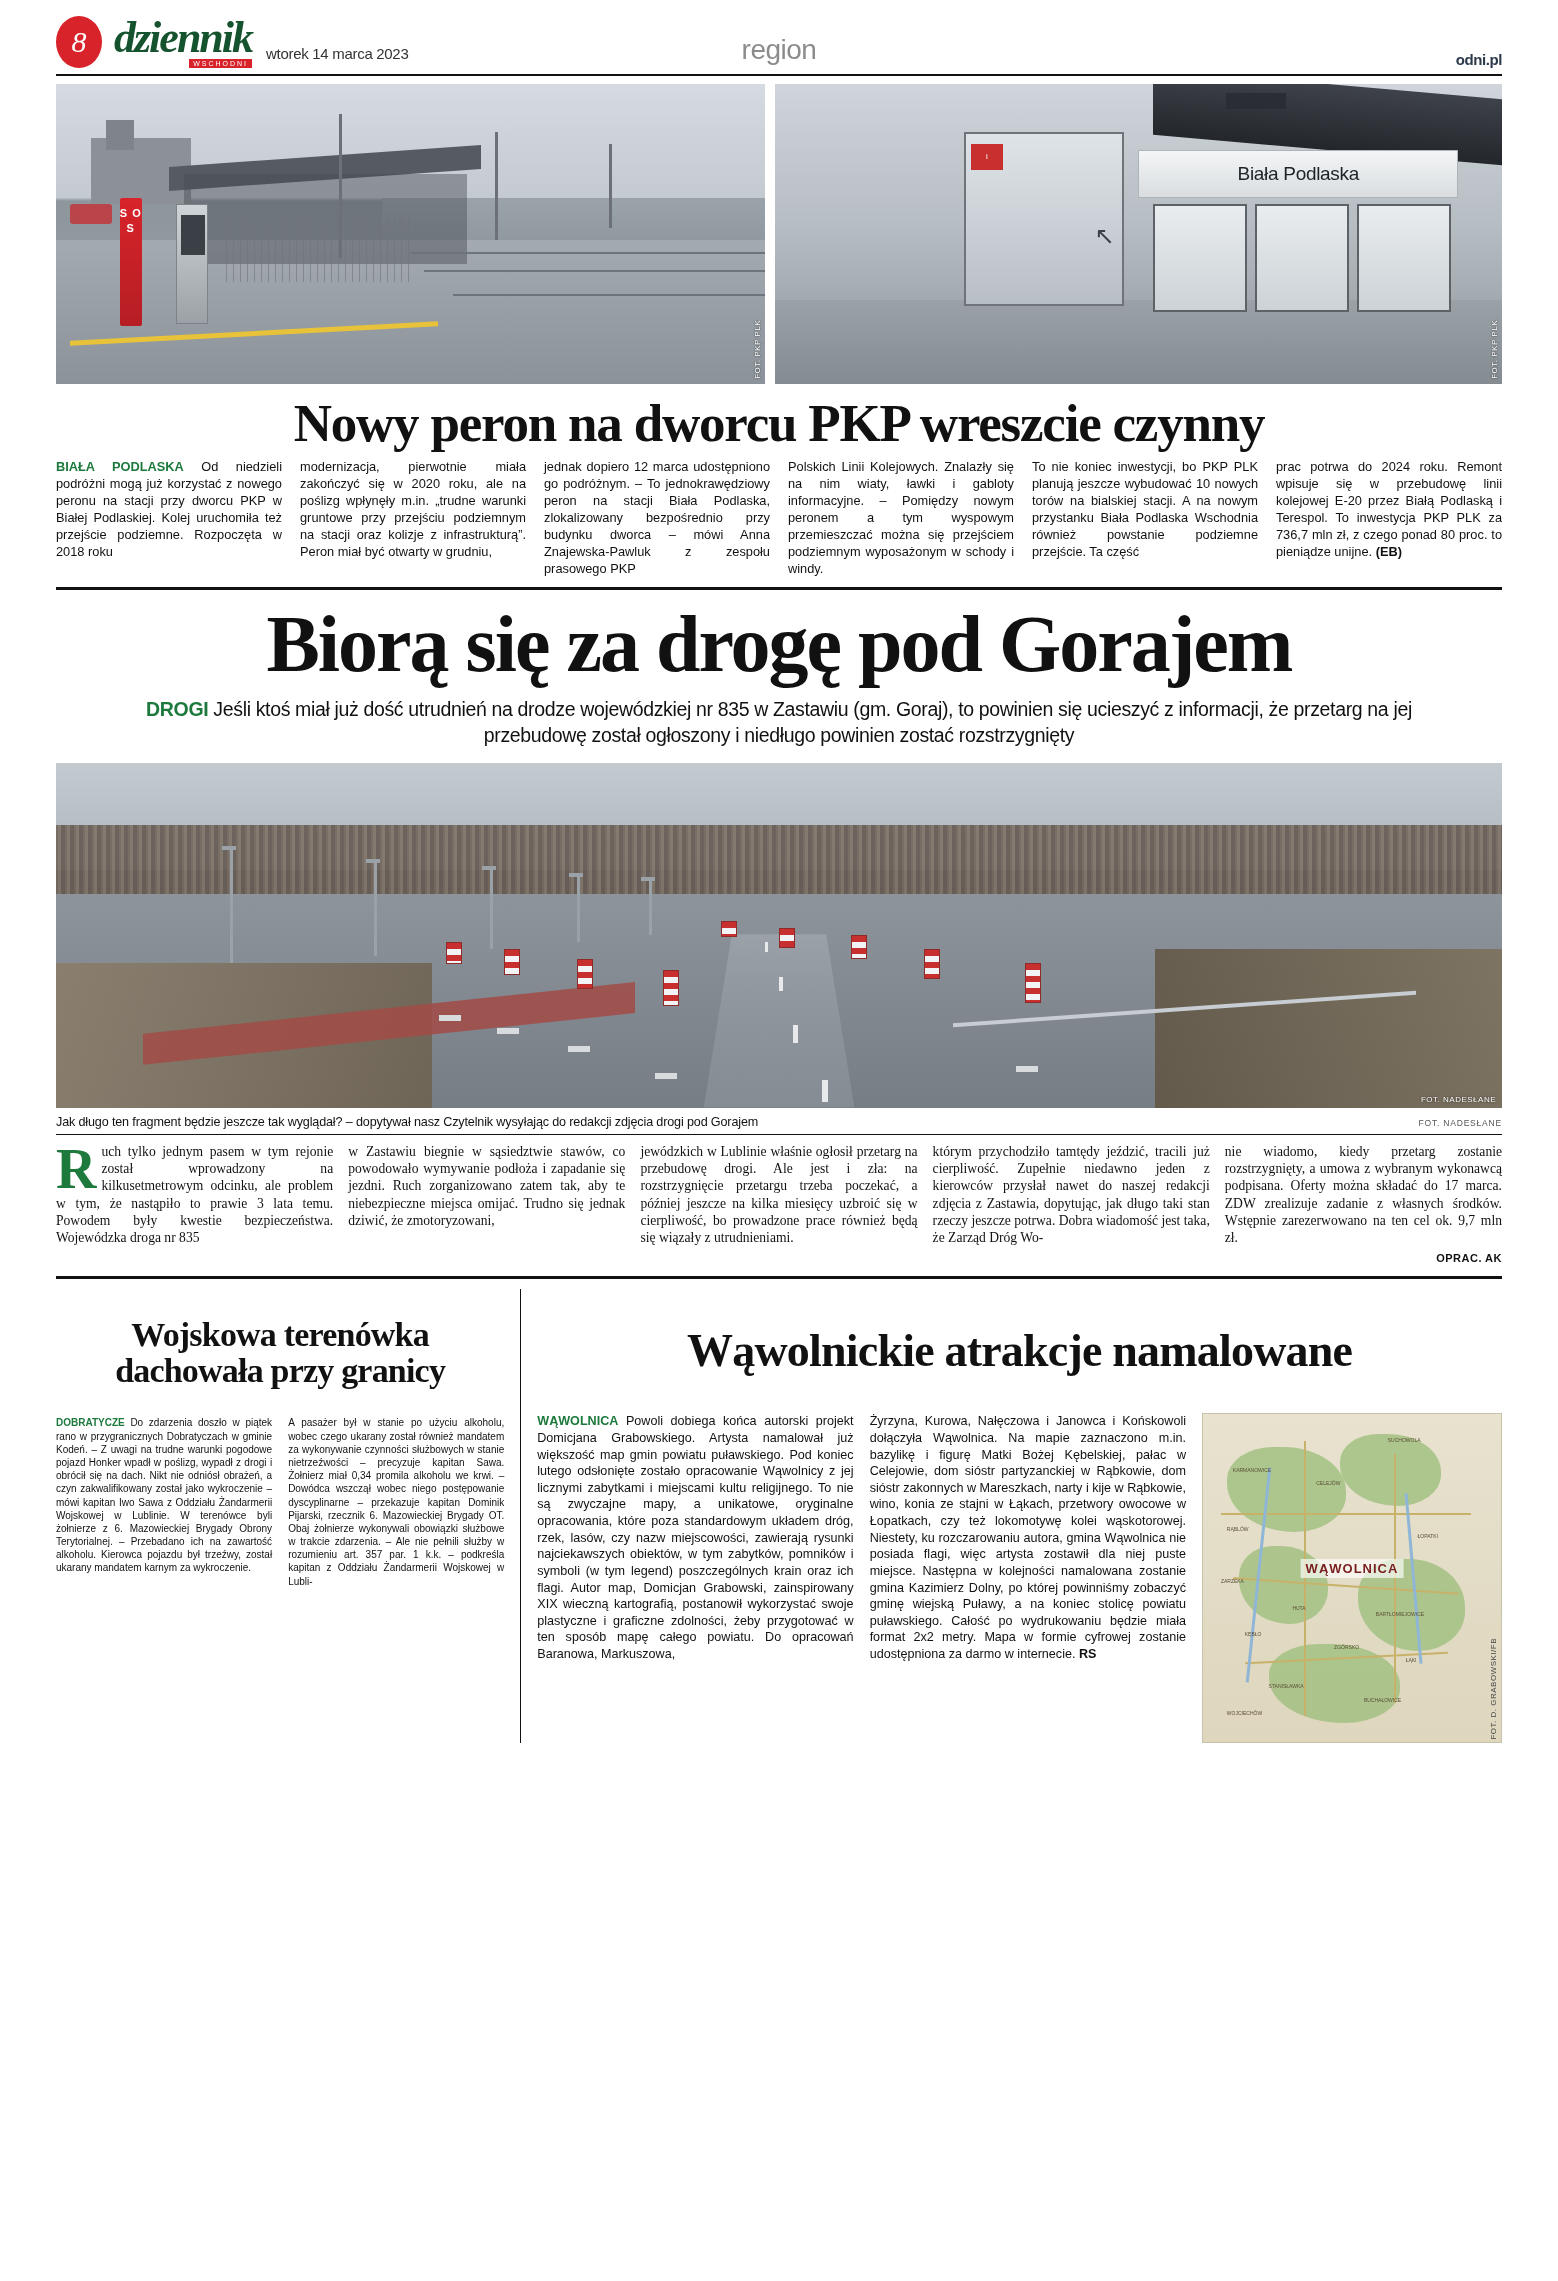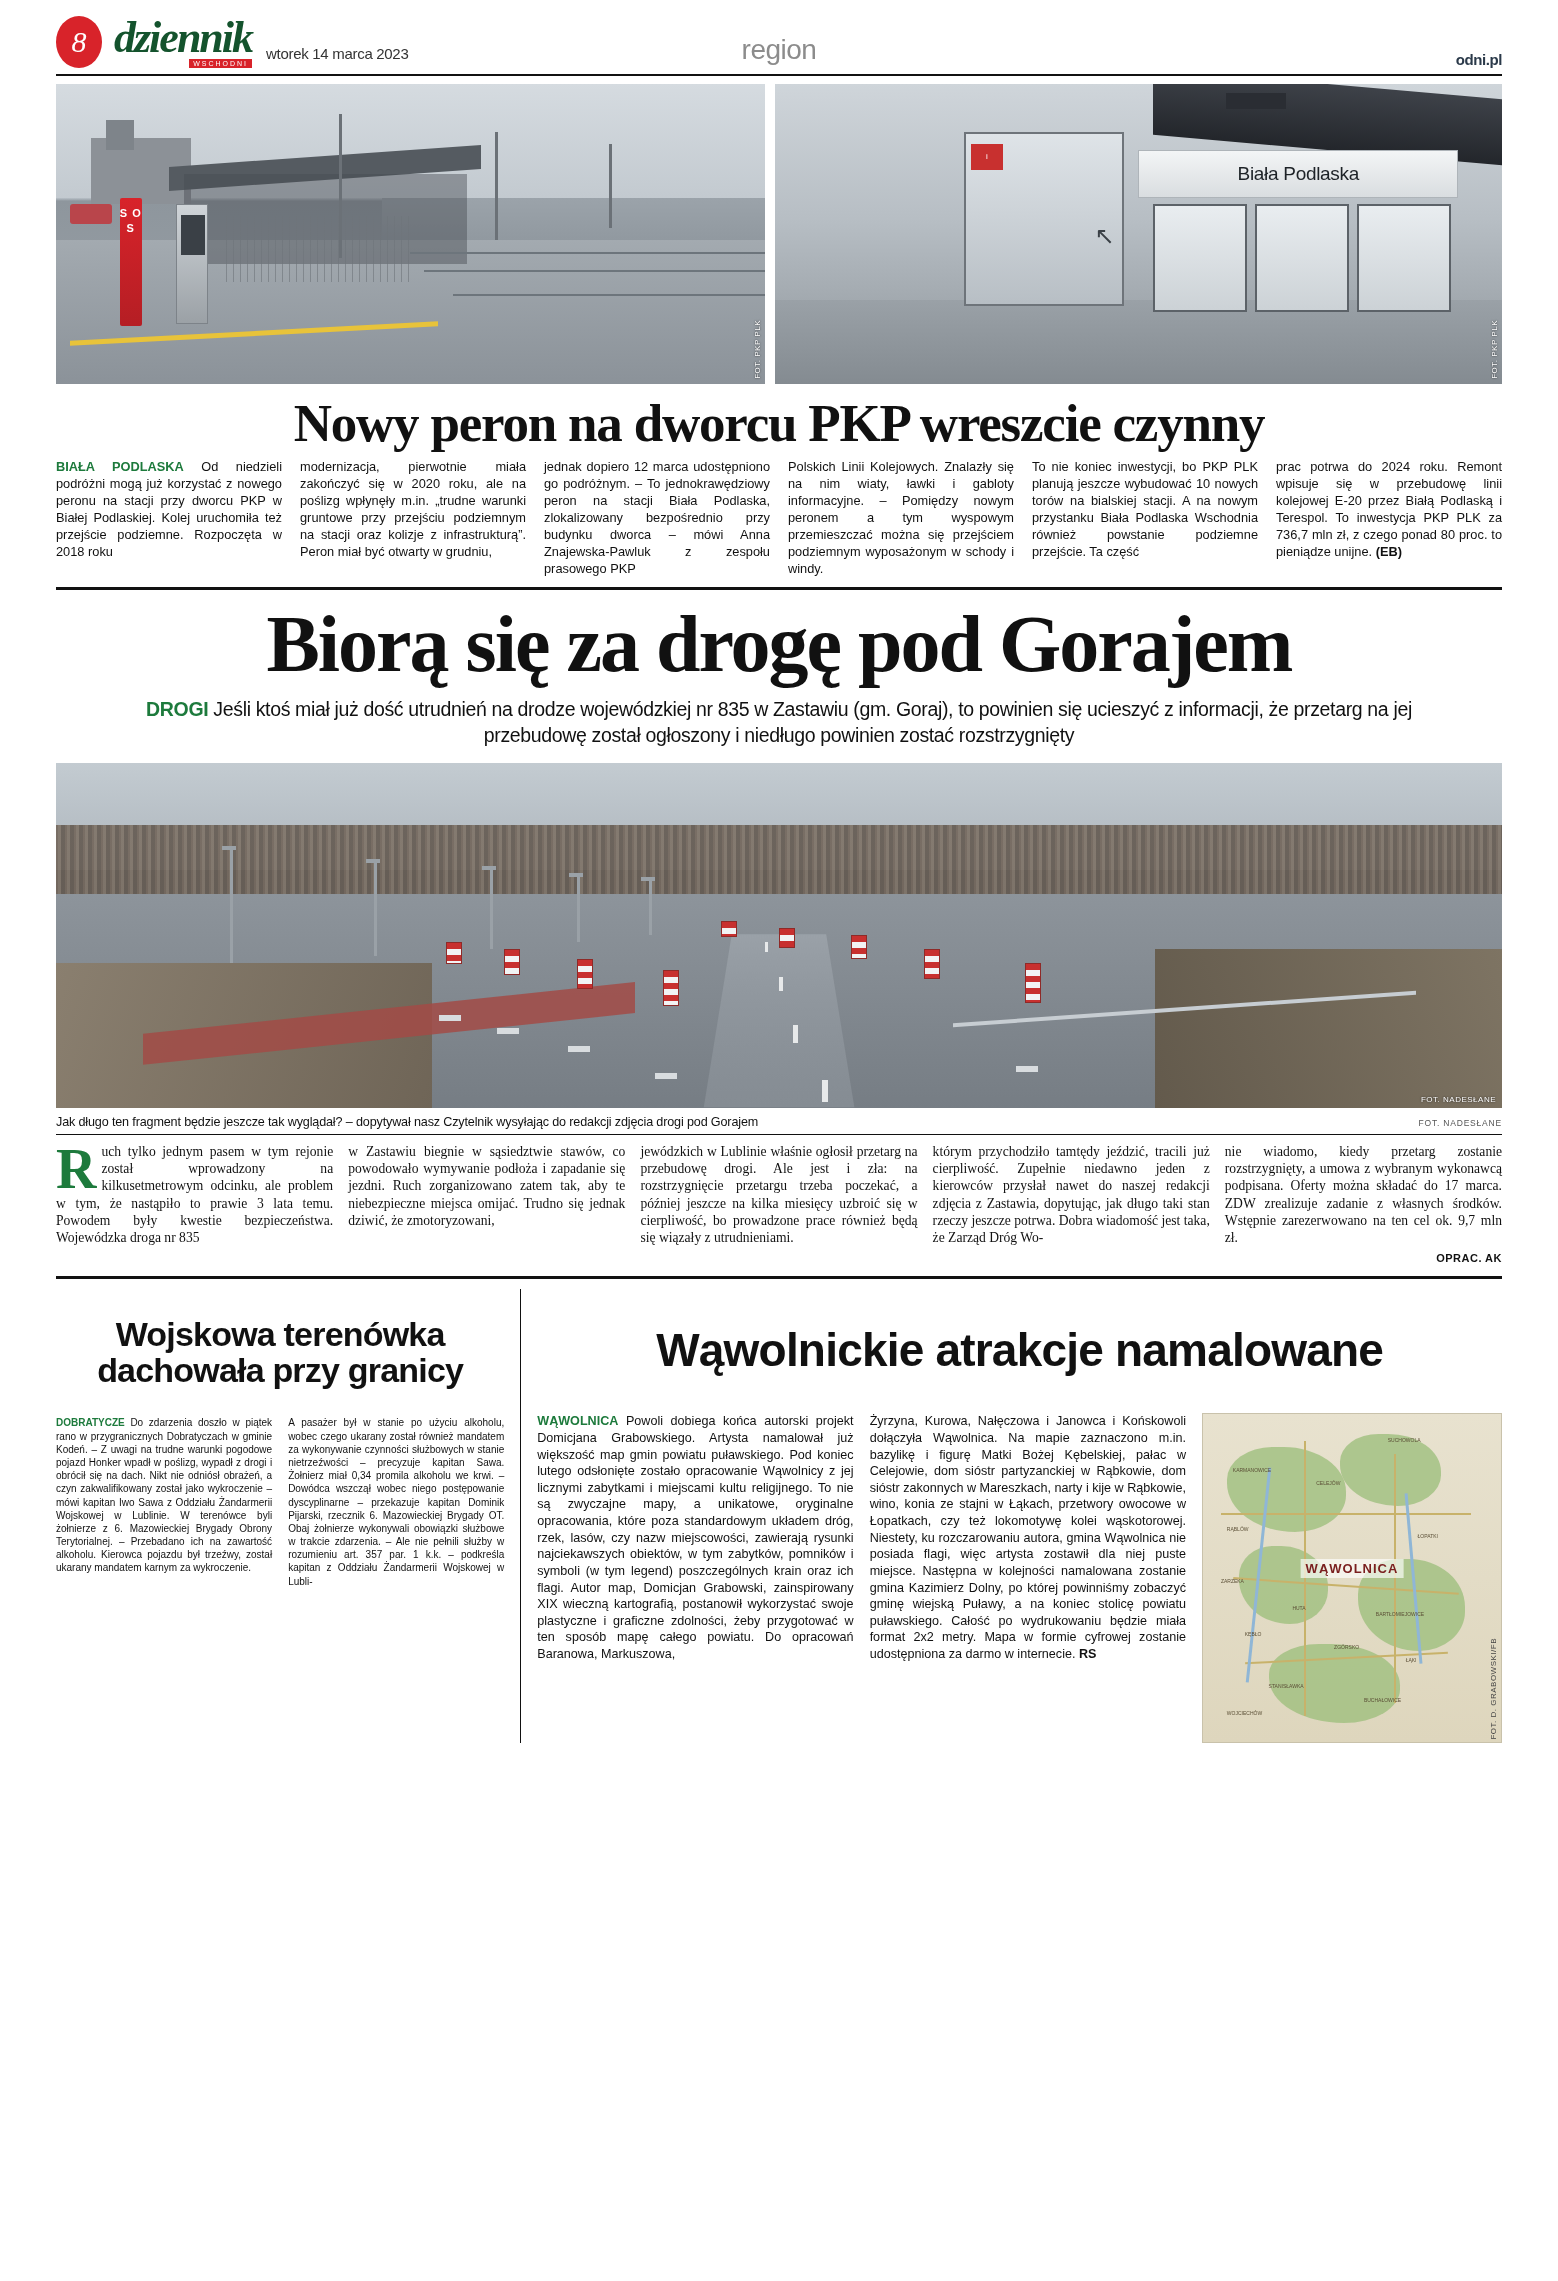--- a/index.html
+++ b/index.html
@@ -175,21 +175,21 @@
     padding:4px 5px 0 0; color:#1d7a3c;
   }
   .opracak { text-align:right; font-weight:700; font-size:11px;
              font-family:"Liberation Sans",sans-serif; letter-spacing:.5px; margin-top:6px; }
 
   
   .bottom { display:flex; gap:16px; margin-top:10px; }
   .bl { flex:0 0 31%; }
   .br { flex:1; border-left:1px solid #111; padding-left:16px; }
   .sub-head {
-    font-family:Liberation Sans, sans-serif; font-weight:700;
+    font-family:Liberation Serif, serif; font-weight:700;
     text-align:center; letter-spacing:-0.8px; line-height:1.04;
   }
   .sub-head.left { font-size:34px; }
   .sub-head.right { font-size:46px; }
   .cols2 { display:flex; gap:16px; font-size:10px; line-height:1.32; margin-top:10px; }
   .cols2 .col { flex:1; text-align:justify; hyphens:auto; }
   .cols3 { display:flex; gap:16px; font-size:12.6px; line-height:1.32; margin-top:10px; }
   .cols3 .col { flex:1; text-align:justify; hyphens:auto; }
 
   .mapwrap { position:relative; flex:0 0 300px; }

